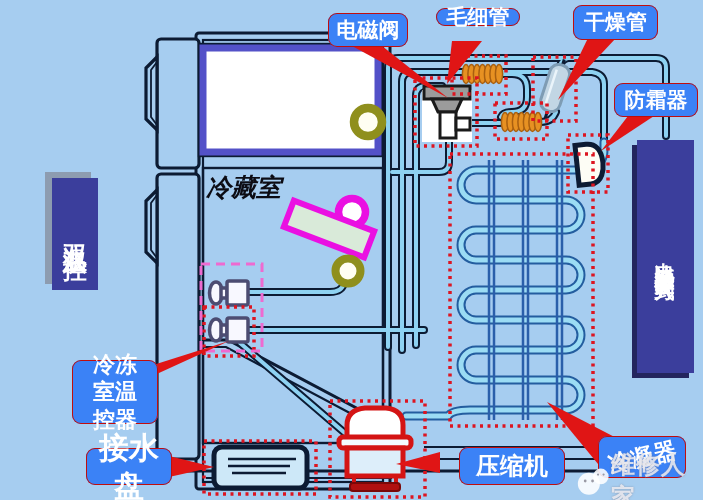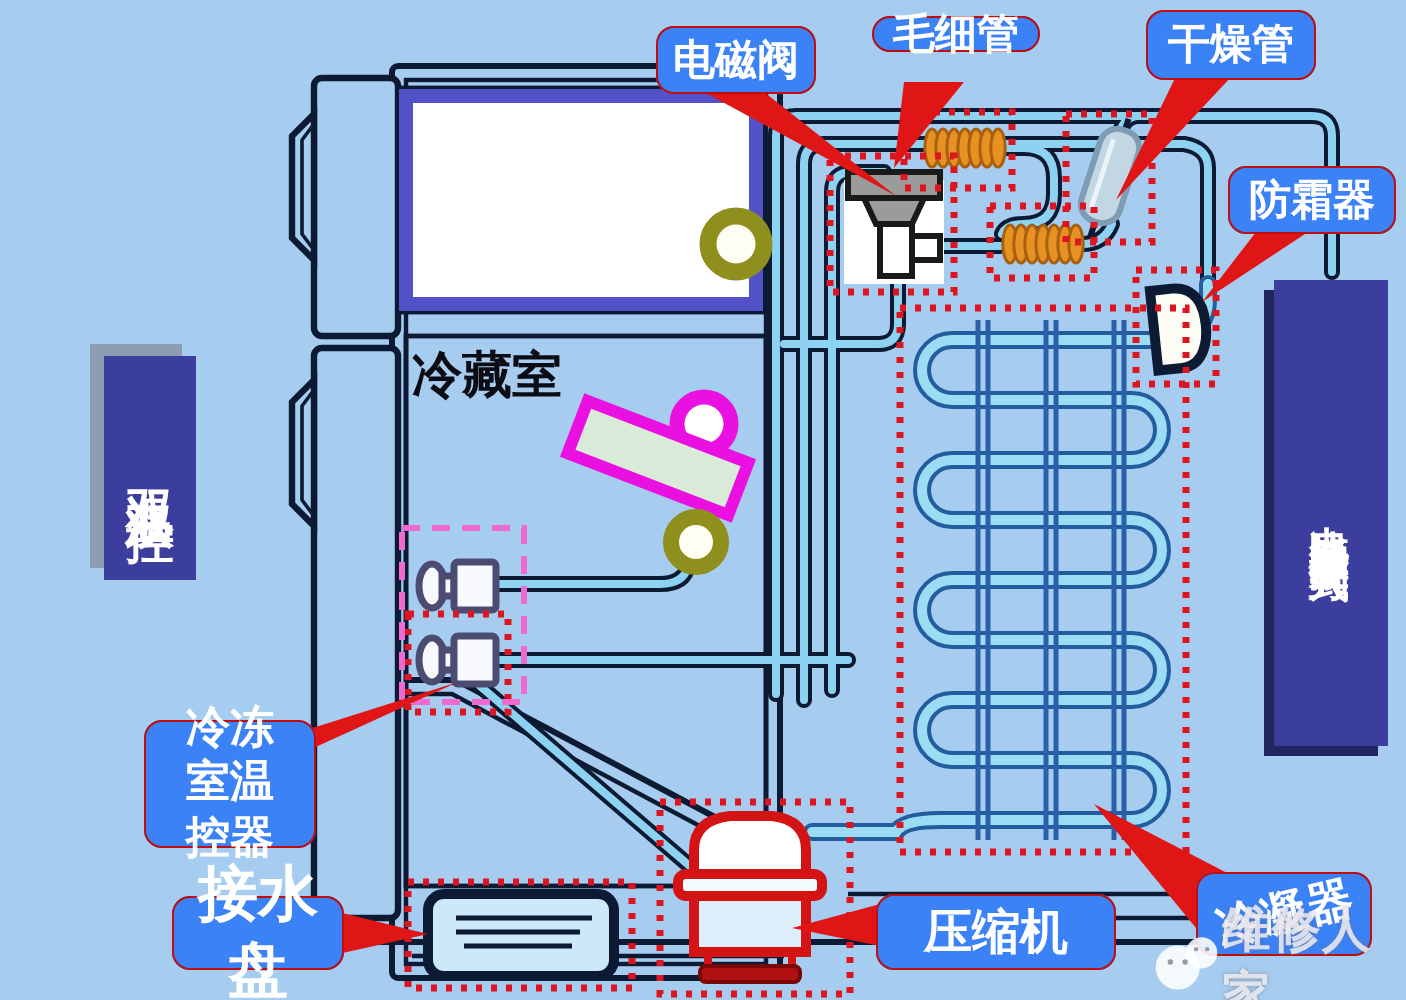--- a/index.html
+++ b/index.html
@@ -16,37 +16,37 @@
     border-radius:9px;display:flex;align-items:center;justify-content:center;
     text-align:center;line-height:1.25;
     box-shadow:inset 0 0 0 1px #c00d0d;
   }
   #co-solenoid   {left:328px;top:13px;width:80px;height:34px;font-size:21px;}
   #co-capillary  {left:436px;top:8px;width:84px;height:18px;font-size:21px;}
   #co-dryer      {left:573px;top:5px;width:85px;height:35px;font-size:21px;}
   #co-frost      {left:614px;top:83px;width:84px;height:34px;font-size:21px;}
   #co-thermostat {left:72px;top:360px;width:86px;height:64px;font-size:22px;word-break:break-all;padding:12px;box-sizing:border-box;}
   #co-tray       {left:86px;top:448px;width:86px;height:37px;font-size:30px;}
-  #co-compressor {left:438px;top:447px;width:120px;height:38px;font-size:24px;}
+  #co-compressor {left:459px;top:447px;width:106px;height:38px;font-size:24px;}
   #co-condenser  {left:598px;top:436px;width:88px;height:42px;font-size:23px;}
   #co-condenser .rot{display:block;transform:rotate(-13deg);}
   
   .vpanel{
     position:absolute;z-index:3;background:#3b3e9c;color:#fff;font-weight:bold;
     writing-mode:vertical-rl;text-orientation:upright;
     display:flex;align-items:center;justify-content:center;
   }
   #panel-left{left:52px;top:178px;width:46px;height:112px;font-size:24px;letter-spacing:4px;
     box-shadow:-7px -6px 0 #8d9cb0;}
   #panel-right{left:637px;top:140px;width:57px;height:233px;font-size:20px;letter-spacing:2px;
     box-shadow:-5px 5px 0 #23255e;}
   
   .comp-label{position:absolute;z-index:2;color:#0c0c14;font-weight:bold;font-size:25px;}
   #lbl-freezer{left:209px;top:116px;}
-  #lbl-fridge{left:206px;top:171px;}
+  #lbl-fridge{left:206px;top:171px;font-style:italic;}
   
   #watermark{position:absolute;z-index:4;left:576px;top:449px;display:flex;align-items:center;
     color:rgba(238,238,245,0.85);font-size:24px;font-weight:bold;letter-spacing:1px;
     text-shadow:0 0 2px rgba(110,110,125,0.55);}
   #watermark svg{margin-right:2px;}
 </style>
 </head>
 <body>
 
 <div class="stage">

